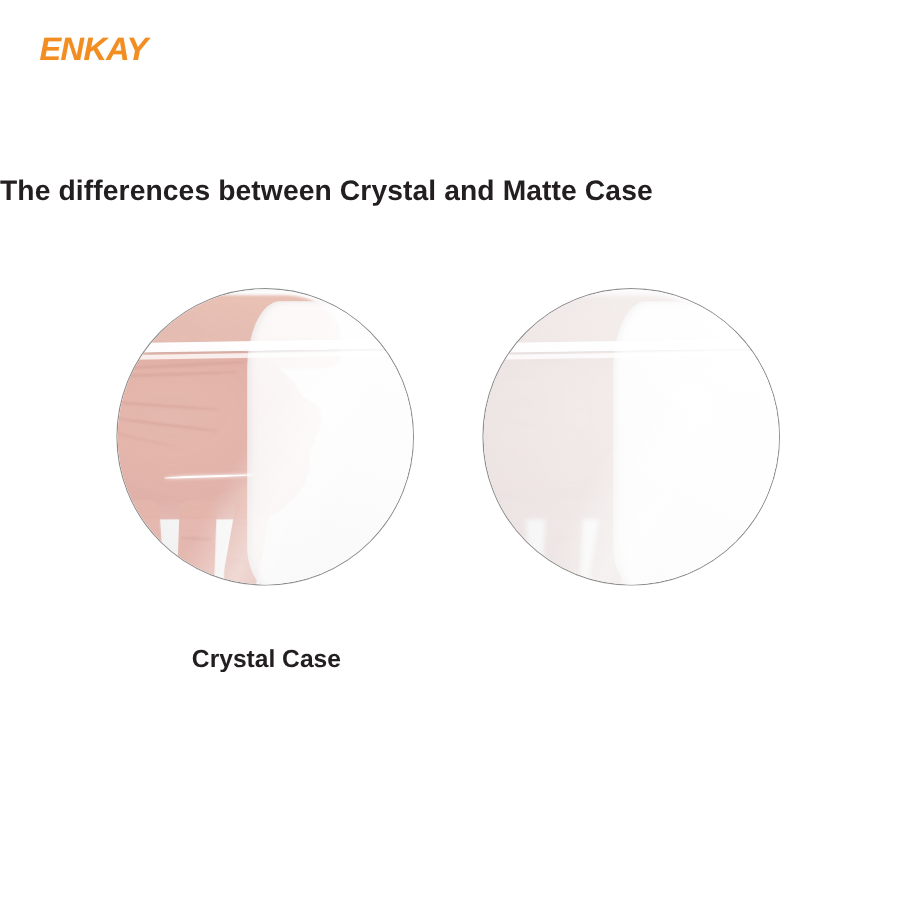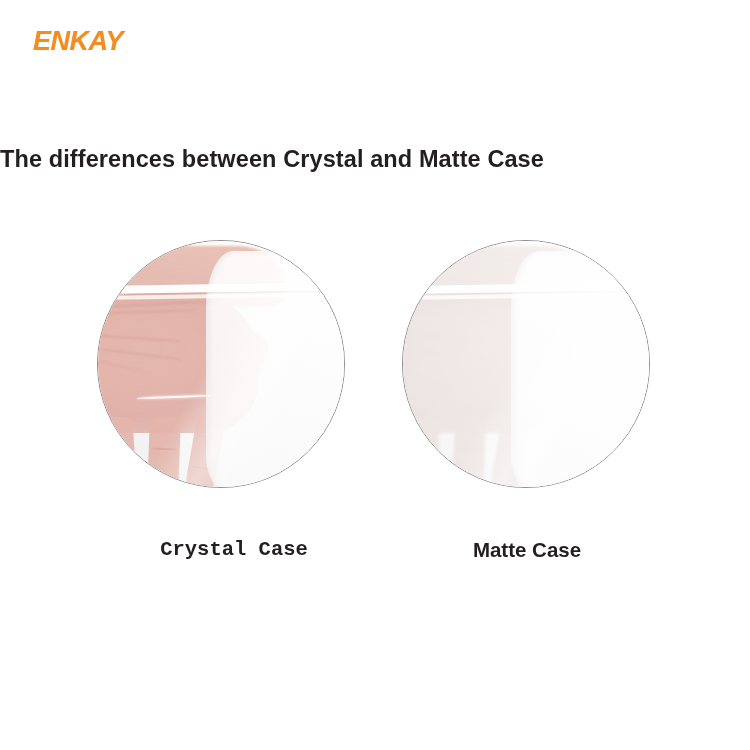--- a/index.html
+++ b/index.html
@@ -245,21 +245,21 @@
   .caption {
     position: absolute;
     top: 298px;
     width: 250px;
     text-align: center;
     font-size: 20.5px;
     font-weight: bold;
     color: #231f20;
     white-space: nowrap;
   }
-  .compare-item.left  .caption { left: 12px; font-family: Liberation Mono, monospace; }
+  .compare-item.left  .caption { left: 0; }
   .compare-item.right .caption { left: 0; }
 </style>
 </head>
 <body>
 
 <div id="page">
 
   <div class="brand">ENKAY</div>
 
   <div class="headline">The differences between Crystal and Matte Case</div>
@@ -340,17 +340,16 @@
               </div>
           </div>
 
           <div class="case-shell"></div>
           <div class="case-edge e1"></div>
           <div class="case-edge e2"></div>
           <div class="matte-veil"></div>
           <div class="case-sheen"></div>
         </div>
       </div>
-      <div class="caption">Matte Case</div>
     </div>
 
   </div>
 </div>
 
 </body></html>

